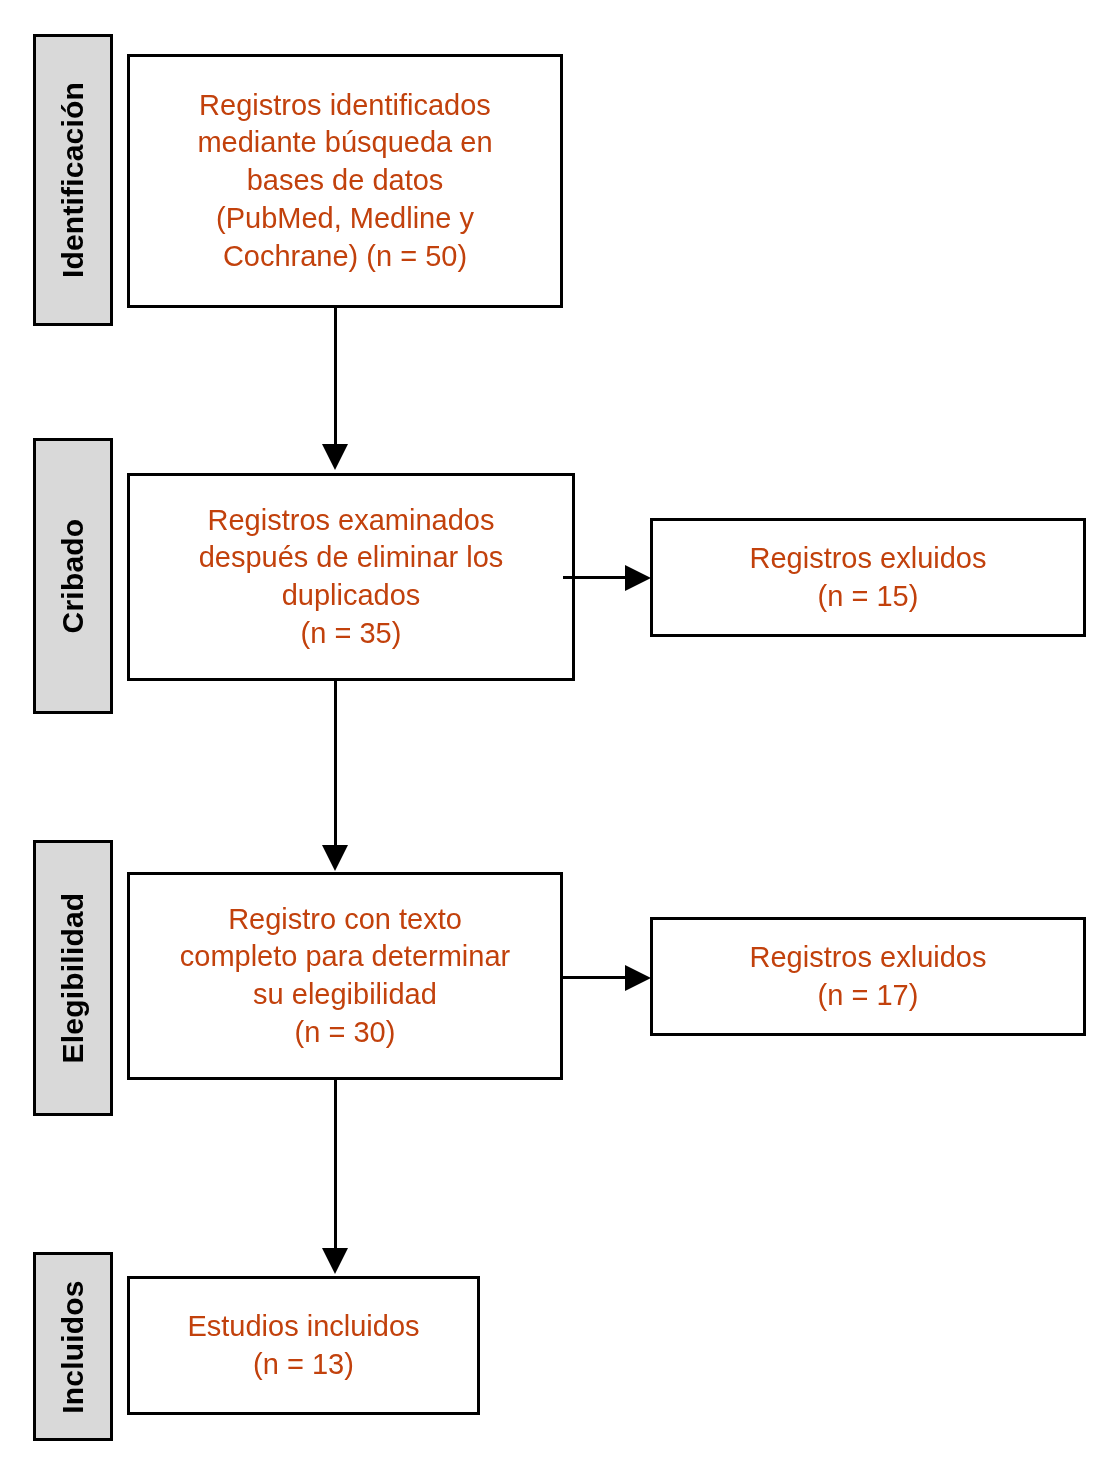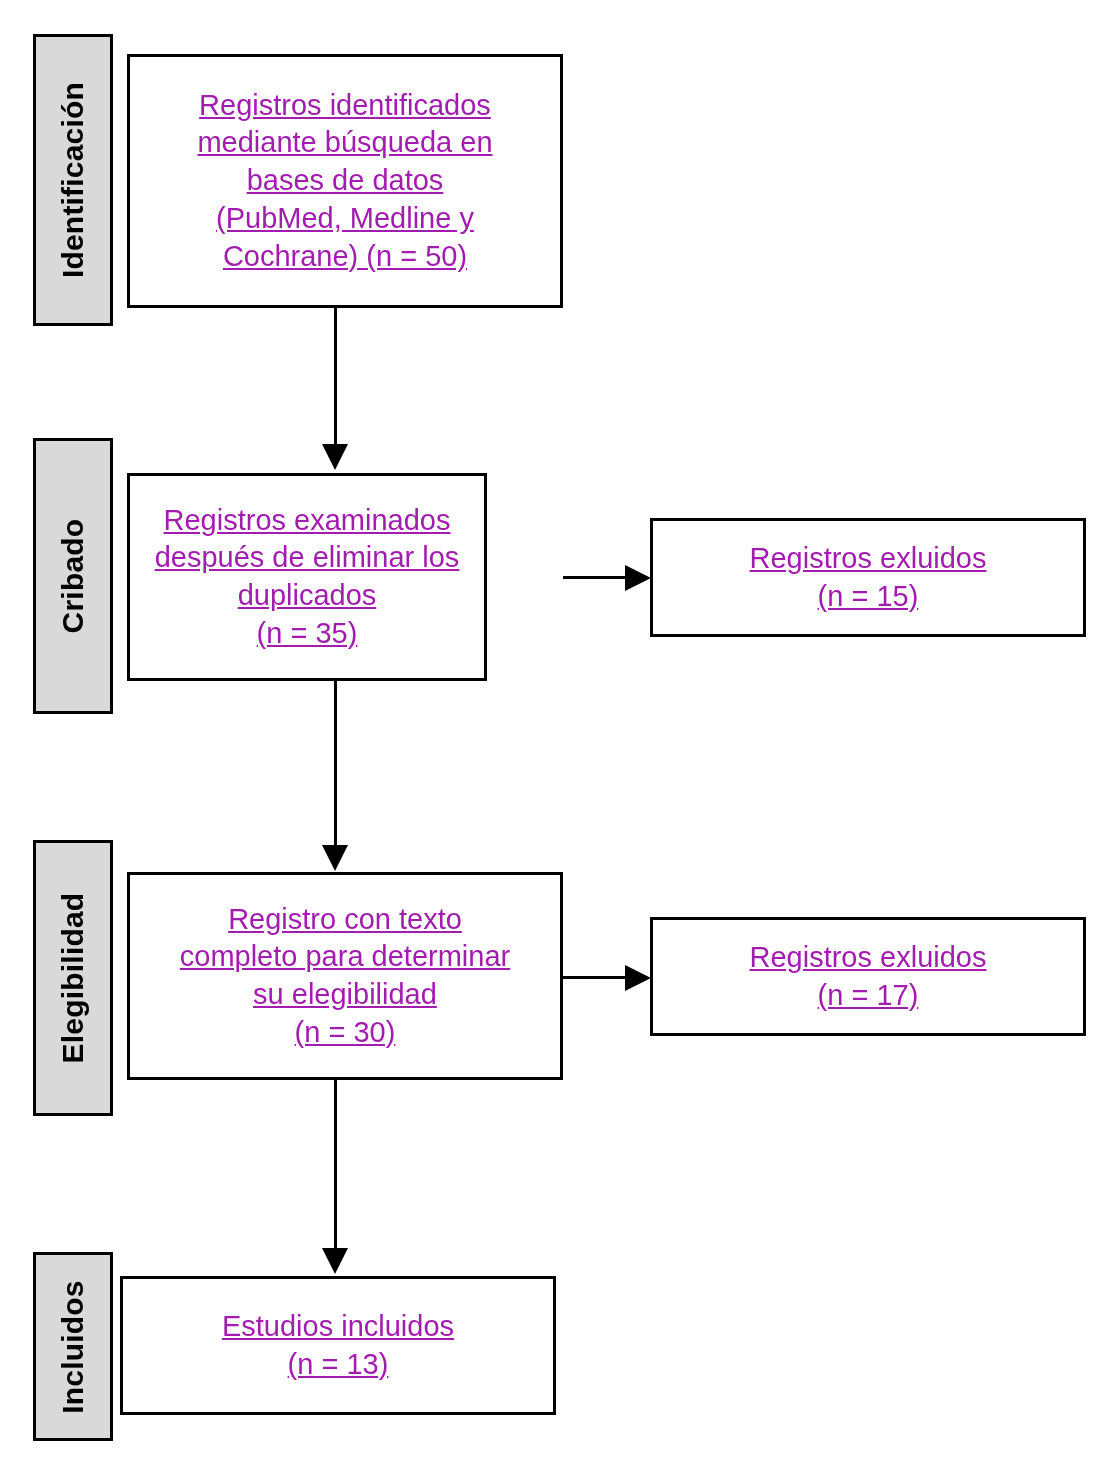--- a/index.html
+++ b/index.html
@@ -43,25 +43,24 @@
   
   .flow-box {
     position: absolute;
     background: #ffffff;
     border: 3px solid #000000;
     box-sizing: border-box;
     display: flex;
     align-items: center;
     justify-content: center;
     text-align: center;
-    color: #a21caf;
+    color: #c2410c;
     font-size: 29px;
     line-height: 1.30;
     padding: 4px 10px;
-    text-decoration: underline;
   }
   .flow-box .box-text {
     white-space: pre-line;
   }
 
   
   .connector-v {
     position: absolute;
     width: 3px;
     background: #000000;
@@ -105,21 +104,21 @@
 Cochrane) (n = 50)</span>
   </div>
 
   <div class="connector-v" style="left:334px; top:308px; height:137px;"></div>
   <div class="arrowhead-down" style="left:322px; top:444px;"></div>
 
   <div class="stage-label" style="left:33px; top:438px; width:80px; height:276px;">
     <span class="stage-text">Cribado</span>
   </div>
 
-  <div class="flow-box" style="left:127px; top:473px; width:360px; height:208px;">
+  <div class="flow-box" style="left:127px; top:473px; width:448px; height:208px;">
     <span class="box-text">Registros examinados
 después de eliminar los
 duplicados
 (n = 35)</span>
   </div>
 
   <div class="connector-h" style="left:563px; top:576px; width:65px;"></div>
   <div class="arrowhead-right" style="left:625px; top:565px;"></div>
 
   <div class="flow-box" style="left:650px; top:518px; width:436px; height:119px;">
@@ -149,18 +148,18 @@
 (n = 17)</span>
   </div>
 
   <div class="connector-v" style="left:334px; top:1080px; height:170px;"></div>
   <div class="arrowhead-down" style="left:322px; top:1248px;"></div>
 
   <div class="stage-label" style="left:33px; top:1252px; width:80px; height:189px;">
     <span class="stage-text">Incluidos</span>
   </div>
 
-  <div class="flow-box" style="left:120px; top:1276px; width:436px; height:139px;">
+  <div class="flow-box" style="left:127px; top:1276px; width:353px; height:139px;">
     <span class="box-text">Estudios incluidos
 (n = 13)</span>
   </div>
 
 </div>
 
 </body></html>

